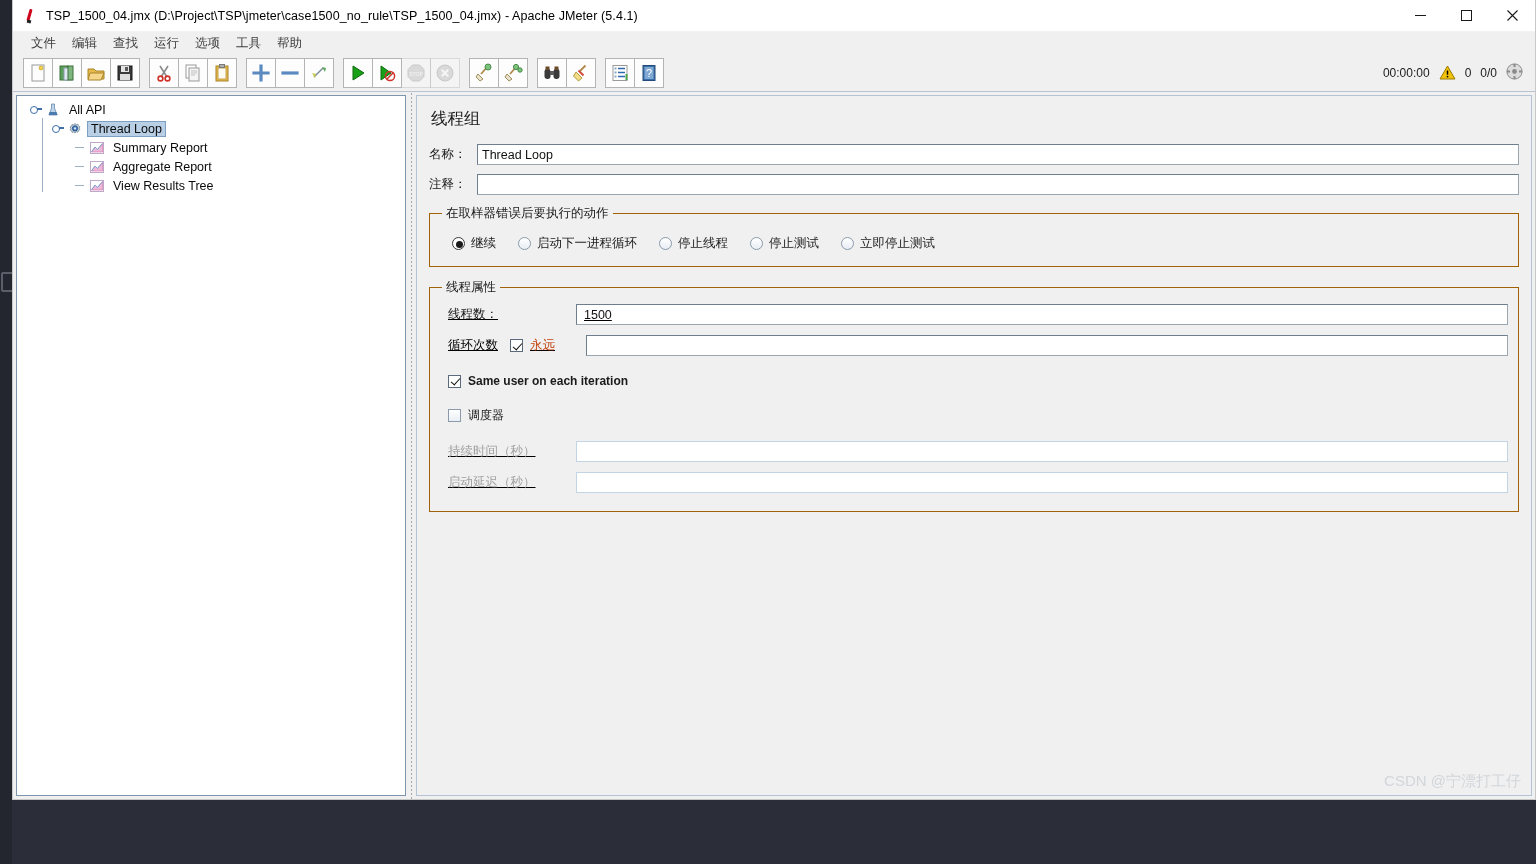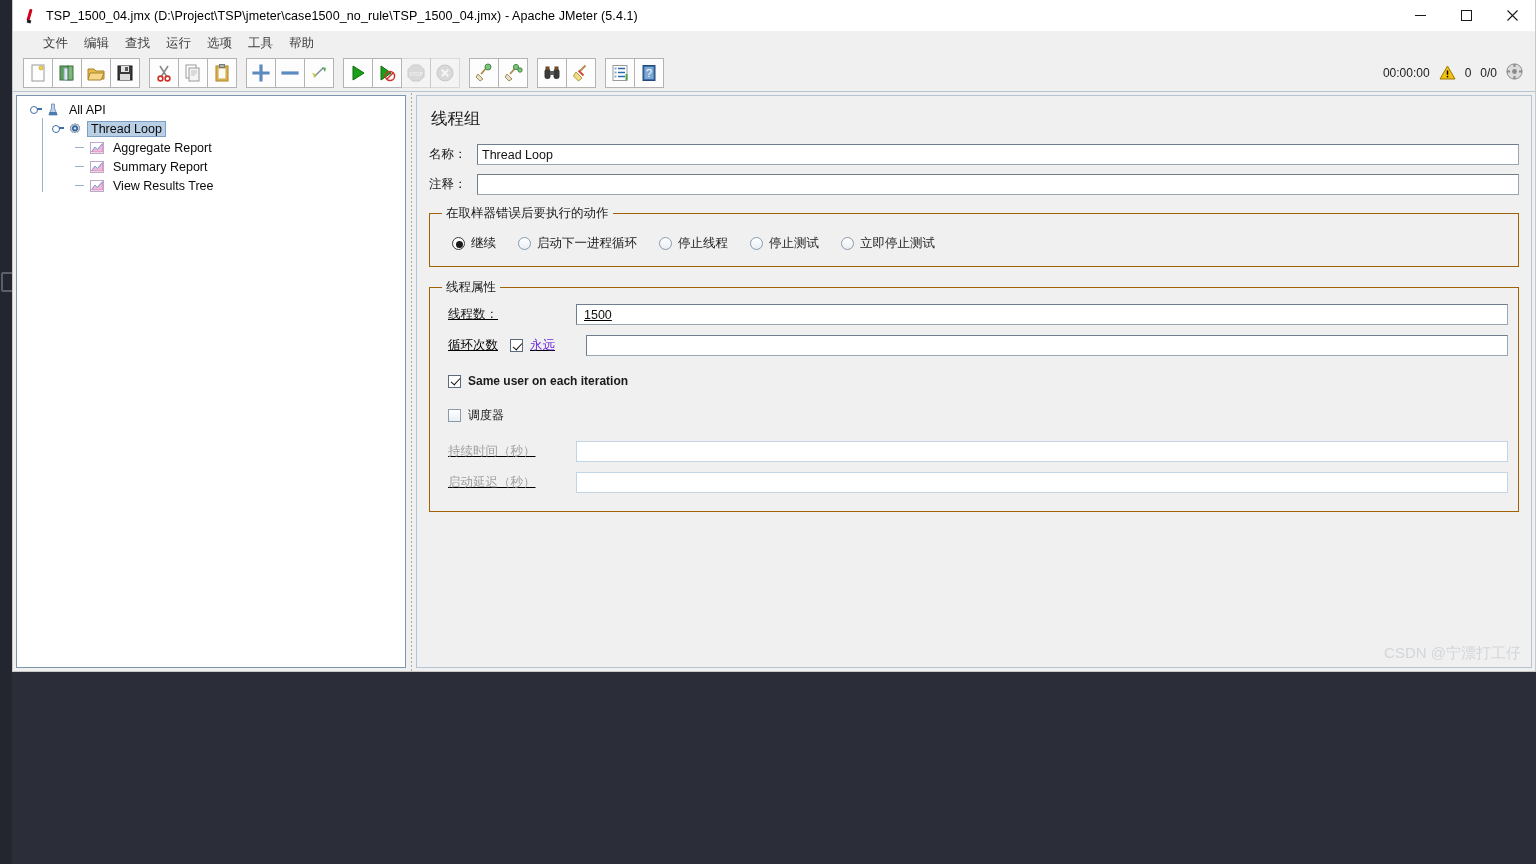--- a/index.html
+++ b/index.html
@@ -17,21 +17,21 @@
   #desktop-strip {
     position: absolute; left: 0; top: 0; width: 12px; height: 864px;
     background: #24262f;
   }
   #desktop-icon {
     position: absolute; left: 1px; top: 272px; width: 16px; height: 20px;
     border: 2px solid #8b8e9a; border-radius: 2px; opacity: .55;
   }
   #window {
     position: absolute; left: 12px; top: 0px;
-    width: 1524px; height: 672px;
+    width: 1524px; height: 800px;
     background: #f0f0f0;
     border: 1px solid #c8c8c8;
     border-top: none;
     display: flex; flex-direction: column;
   }
 
   
   #titlebar {
     height: 32px; background: #ffffff;
     display: flex; align-items: center;
@@ -61,21 +61,21 @@
     align-items: center; justify-content: center;
     font-size: 13px; color: #1a1a1a;
   }
   .wc-min i { display:block; width: 11px; height: 1px; background: #1a1a1a; }
   .wc-max i { display:block; width: 11px; height: 11px; border: 1px solid #1a1a1a; }
 
   
   #menubar {
     height: 22px; flex: 0 0 22px;
     background: #f0f0f0; display: flex; align-items: center;
-    padding-left: 22px;
+    padding-left: 10px;
   }
   .menu-item {
     font-size: 12.5px; color: #3c3c3c; padding: 2px 8px;
     white-space: nowrap; cursor: default;
   }
 
   
   #toolbar {
     height: 38px; flex: 0 0 38px; background: #f0f0f0;
     display: flex; align-items: center; padding-left: 10px;
@@ -235,21 +235,21 @@
     position: relative; margin-right: 7px;
   }
   .cb.checked { border-color: #5b6b7b; background: #fff; }
   .cb.checked::after {
     content: ""; position: absolute; left: 3.5px; top: 0.5px;
     width: 4px; height: 8px;
     border: solid #111; border-width: 0 1.8px 1.8px 0;
     transform: rotate(42deg);
   }
   .inline-cb { display: flex; align-items: center; margin-right: 10px; }
-  .inline-cb .cbl { font-size: 12.5px; color: #6d28d9; white-space: nowrap; }
+  .inline-cb .cbl { font-size: 12.5px; color: #c2410c; white-space: nowrap; }
   .std-cb-row { display: flex; align-items: center; padding-left: 8px; margin: 0 0 19px 0; }
   .std-cb-row .cbl { font-size: 12px; color: #1a1a1a; }
   .std-cb-row .cbl.bold { font-weight: bold; }
   #loop-label { width: 70px; padding-left: 8px; font-size: 12.5px; }
   #loop-forever { width: 66px; }
 
   #watermark {
     position: absolute; right: 14px; bottom: 8px;
     font-size: 15px; color: #d2d6da; white-space: nowrap;
     user-select: none;
@@ -516,33 +516,33 @@
 
           <div class="tnode t-indent3">
             <span class="tline"></span>
             <span class="ticon">
               <svg width="16" height="16" viewBox="0 0 16 16">
                 <rect x="1.5" y="2.5" width="13" height="11" fill="#fff" stroke="#c0a8c8"></rect>
                 <path d="M2.5 12 L6 7 L8.5 9.5 L13.5 3.5 L13.5 12 z" fill="#f0b8d8" stroke="#d080b0" stroke-width=".7"></path>
                 <path d="M2.5 12 L6 7 L8.5 9.5 L13.5 3.5" stroke="#7aa8d8" stroke-width="1" fill="none"></path>
               </svg>
             </span>
-            <span class="tlabel">Aggregate Report</span>
+            <span class="tlabel">Summary Report</span>
           </div>
 
           <div class="tnode t-indent3">
             <span class="tline"></span>
             <span class="ticon">
               <svg width="16" height="16" viewBox="0 0 16 16">
                 <rect x="1.5" y="2.5" width="13" height="11" fill="#fff" stroke="#c0a8c8"></rect>
                 <path d="M2.5 12 L6 7 L8.5 9.5 L13.5 3.5 L13.5 12 z" fill="#f0b8d8" stroke="#d080b0" stroke-width=".7"></path>
                 <path d="M2.5 12 L6 7 L8.5 9.5 L13.5 3.5" stroke="#7aa8d8" stroke-width="1" fill="none"></path>
               </svg>
             </span>
-            <span class="tlabel">Summary Report</span>
+            <span class="tlabel">Aggregate Report</span>
           </div>
 
           <div class="tnode t-indent3">
             <span class="tline"></span>
             <span class="ticon">
               <svg width="16" height="16" viewBox="0 0 16 16">
                 <rect x="1.5" y="2.5" width="13" height="11" fill="#fff" stroke="#c0a8c8"></rect>
                 <path d="M2.5 12 L6 7 L8.5 9.5 L13.5 3.5 L13.5 12 z" fill="#f0b8d8" stroke="#d080b0" stroke-width=".7"></path>
                 <path d="M2.5 12 L6 7 L8.5 9.5 L13.5 3.5" stroke="#7aa8d8" stroke-width="1" fill="none"></path>
               </svg>

